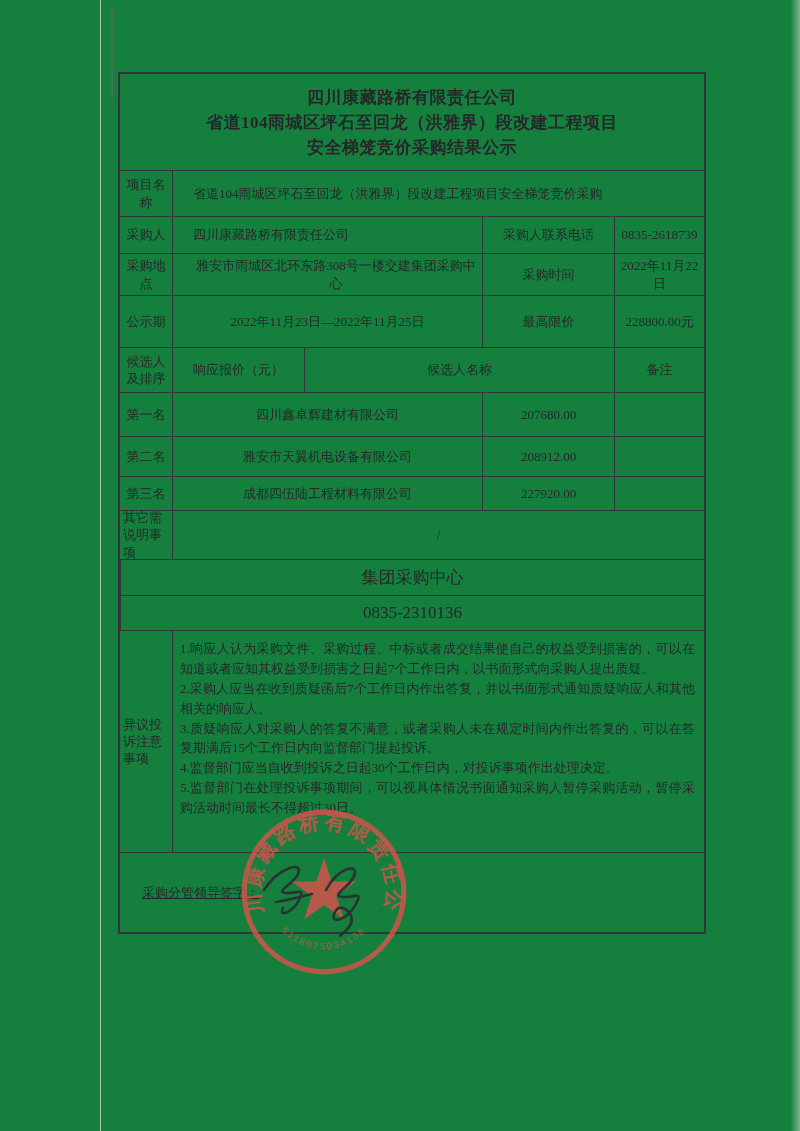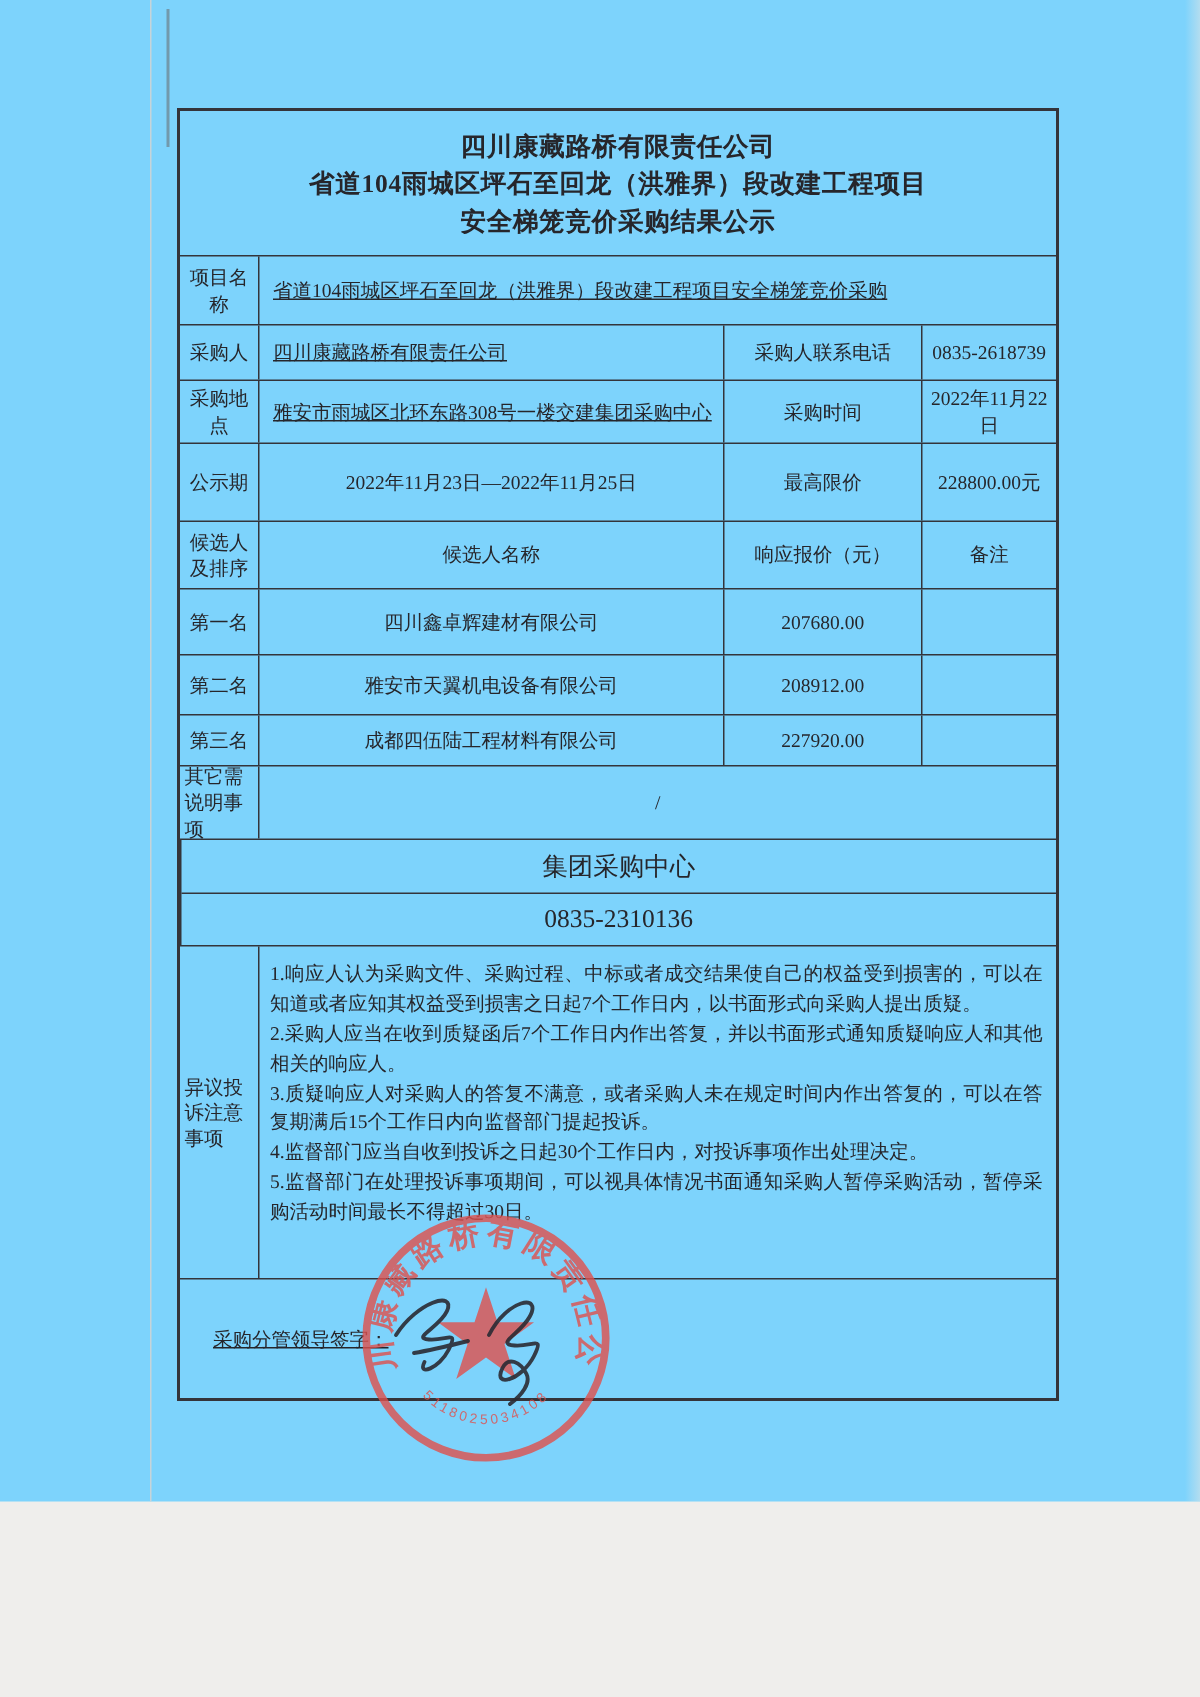--- a/index.html
+++ b/index.html
@@ -1,32 +1,32 @@
 <!DOCTYPE html>
 <html><head>
 <meta charset="utf-8">
 <style>
   * { margin:0; padding:0; box-sizing:border-box; }
   html,body { width:800px; height:1131px; }
   body { background:#efeeec; font-family:"Liberation Serif", serif; }
-  .page { position:relative; width:800px; height:1001px; background:#7dd3fc; overflow:hidden; color:#26262b; }
+  .page { position:relative; width:800px; height:1131px; background:#15803d; overflow:hidden; color:#26262b; }
   .scan-fold { position:absolute; left:100px; top:0; width:1px; height:1131px; background:#d8d5d0; opacity:.8; }
   .scan-mark { position:absolute; left:111px; top:6px; width:2px; height:92px; background:#6a6a6a; opacity:.55; }
   .scan-shade { position:absolute; right:0; top:0; width:10px; height:1131px; background:linear-gradient(to left, #e9e7e3, rgba(233,231,227,0)); opacity:.5; }
 
   .doc-table { position:absolute; left:118px; top:72px; width:588px; border:2px solid #34343a; background:transparent; }
   .trow { display:flex; border-top:1.5px solid #34343a; }
   .trow.first { border-top:none; }
   .cell { padding:2px 3px; display:flex; align-items:center; justify-content:center; text-align:center; font-size:13px; line-height:1.32; }
   .cell + .cell, .vstack { border-left:1.5px solid #34343a; }
   .c1 { width:52px; flex:none; }
   .c2 { width:310px; flex:none; }
   .c3 { width:132px; flex:none; }
   .c4 { flex:1; }
-  .left { justify-content:flex-start; text-align:center; padding-left:9px;text-decoration:underline; }
+  .left { justify-content:flex-start; text-align:center; padding-left:20px; }
 
   .title-cell { flex-direction:column; width:100%; height:96px; font-weight:bold; font-size:17px; line-height:25px; letter-spacing:.5px; }
 
   .vstack { flex:1; display:flex; flex-direction:column; }
   .vstack .sub { flex:1; display:flex; align-items:center; justify-content:center; font-size:17px; }
   .vstack .sub + .sub { border-top:1.5px solid #34343a; }
 
   .objection-content { flex:1; display:block; padding:8px 9px 6px 7px; font-size:13px; line-height:1.53; text-align:left; }
   .objection-content > div { text-align:justify; }
 
@@ -74,22 +74,22 @@
 
     <div class="trow" style="height:52px">
       <div class="cell c1">公示期</div>
       <div class="cell c2">2022年11月23日—2022年11月25日</div>
       <div class="cell c3">最高限价</div>
       <div class="cell c4">228800.00元</div>
     </div>
 
     <div class="trow" style="height:45px">
       <div class="cell c1">候选人及排序</div>
+      <div class="cell c3">响应报价（元）</div>
       <div class="cell c2">候选人名称</div>
-      <div class="cell c3">响应报价（元）</div>
       <div class="cell c4">备注</div>
     </div>
 
     <div class="trow" style="height:44px">
       <div class="cell c1">第一名</div>
       <div class="cell c2">四川鑫卓辉建材有限公司</div>
       <div class="cell c3">207680.00</div>
       <div class="cell c4"></div>
     </div>
 

